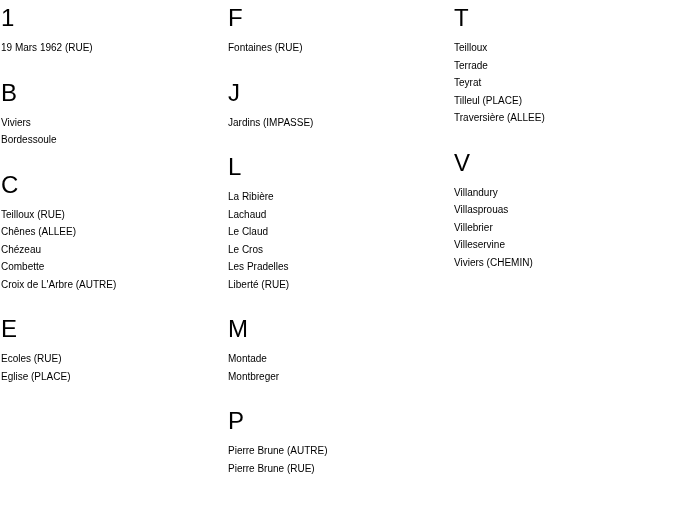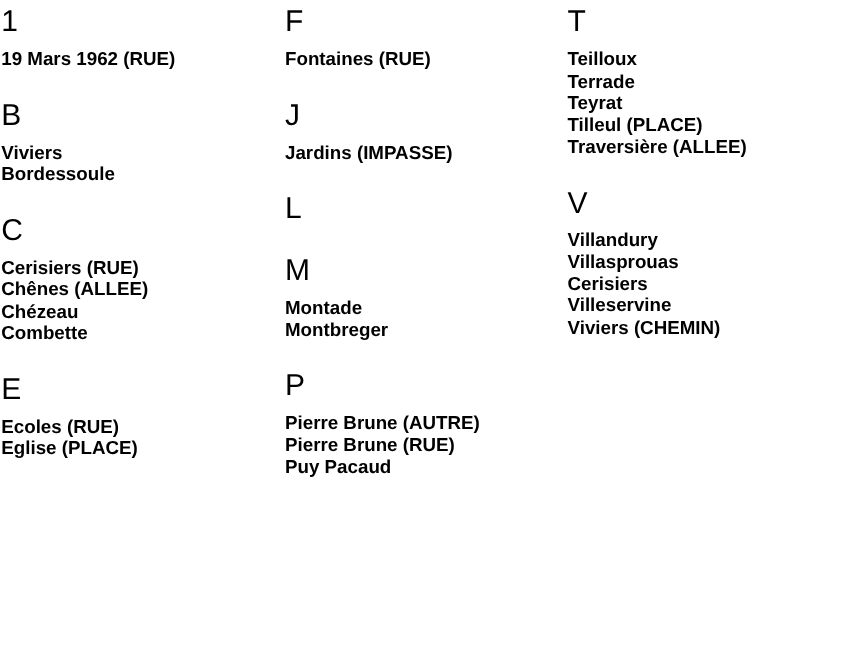--- a/index.html
+++ b/index.html
@@ -28,24 +28,23 @@
   .col.c2 { width: 220px; }
   .section { margin: 0 0 22px 0; }
   .letter {
     font-size: 24px;
     font-weight: 400;
     line-height: 28px;
     margin: 0 0 7px 0;
     letter-spacing: 0;
   }
   .entry {
-    font-size: 15px;
+    font-size: 10px;
     line-height: 17.5px;
     white-space: nowrap;
-    font-weight: bold;
   }
 </style>
 </head>
 <body>
 
 <div class="page">
   <div class="index" id="street-index">
       <div class="col c0">
         <div class="section">
           <h2 class="letter">1</h2>
@@ -56,24 +55,25 @@
         <div class="section">
           <h2 class="letter">B</h2>
           <div>
             <div class="entry">Viviers</div>
             <div class="entry">Bordessoule</div>
           </div>
         </div>
         <div class="section">
           <h2 class="letter">C</h2>
           <div>
-            <div class="entry">Cerisiers (RUE)</div>
+            <div class="entry">Teilloux (RUE)</div>
             <div class="entry">Chênes (ALLEE)</div>
             <div class="entry">Chézeau</div>
             <div class="entry">Combette</div>
+            <div class="entry">Croix de L'Arbre (AUTRE)</div>
           </div>
         </div>
         <div class="section">
           <h2 class="letter">E</h2>
           <div>
             <div class="entry">Ecoles (RUE)</div>
             <div class="entry">Eglise (PLACE)</div>
           </div>
         </div>
       </div>
@@ -85,53 +85,60 @@
           </div>
         </div>
         <div class="section">
           <h2 class="letter">J</h2>
           <div>
             <div class="entry">Jardins (IMPASSE)</div>
           </div>
         </div>
         <div class="section">
           <h2 class="letter">L</h2>
+          <div>
+            <div class="entry">La Ribière</div>
+            <div class="entry">Lachaud</div>
+            <div class="entry">Le Claud</div>
+            <div class="entry">Le Cros</div>
+            <div class="entry">Les Pradelles</div>
+            <div class="entry">Liberté (RUE)</div>
+          </div>
         </div>
         <div class="section">
           <h2 class="letter">M</h2>
           <div>
             <div class="entry">Montade</div>
             <div class="entry">Montbreger</div>
           </div>
         </div>
         <div class="section">
           <h2 class="letter">P</h2>
           <div>
             <div class="entry">Pierre Brune (AUTRE)</div>
             <div class="entry">Pierre Brune (RUE)</div>
-            <div class="entry">Puy Pacaud</div>
           </div>
         </div>
       </div>
       <div class="col c2">
         <div class="section">
           <h2 class="letter">T</h2>
           <div>
             <div class="entry">Teilloux</div>
             <div class="entry">Terrade</div>
             <div class="entry">Teyrat</div>
             <div class="entry">Tilleul (PLACE)</div>
             <div class="entry">Traversière (ALLEE)</div>
           </div>
         </div>
         <div class="section">
           <h2 class="letter">V</h2>
           <div>
             <div class="entry">Villandury</div>
             <div class="entry">Villasprouas</div>
-            <div class="entry">Cerisiers</div>
+            <div class="entry">Villebrier</div>
             <div class="entry">Villeservine</div>
             <div class="entry">Viviers (CHEMIN)</div>
           </div>
         </div>
       </div>
     </div>
 </div>
 
 </body></html>

